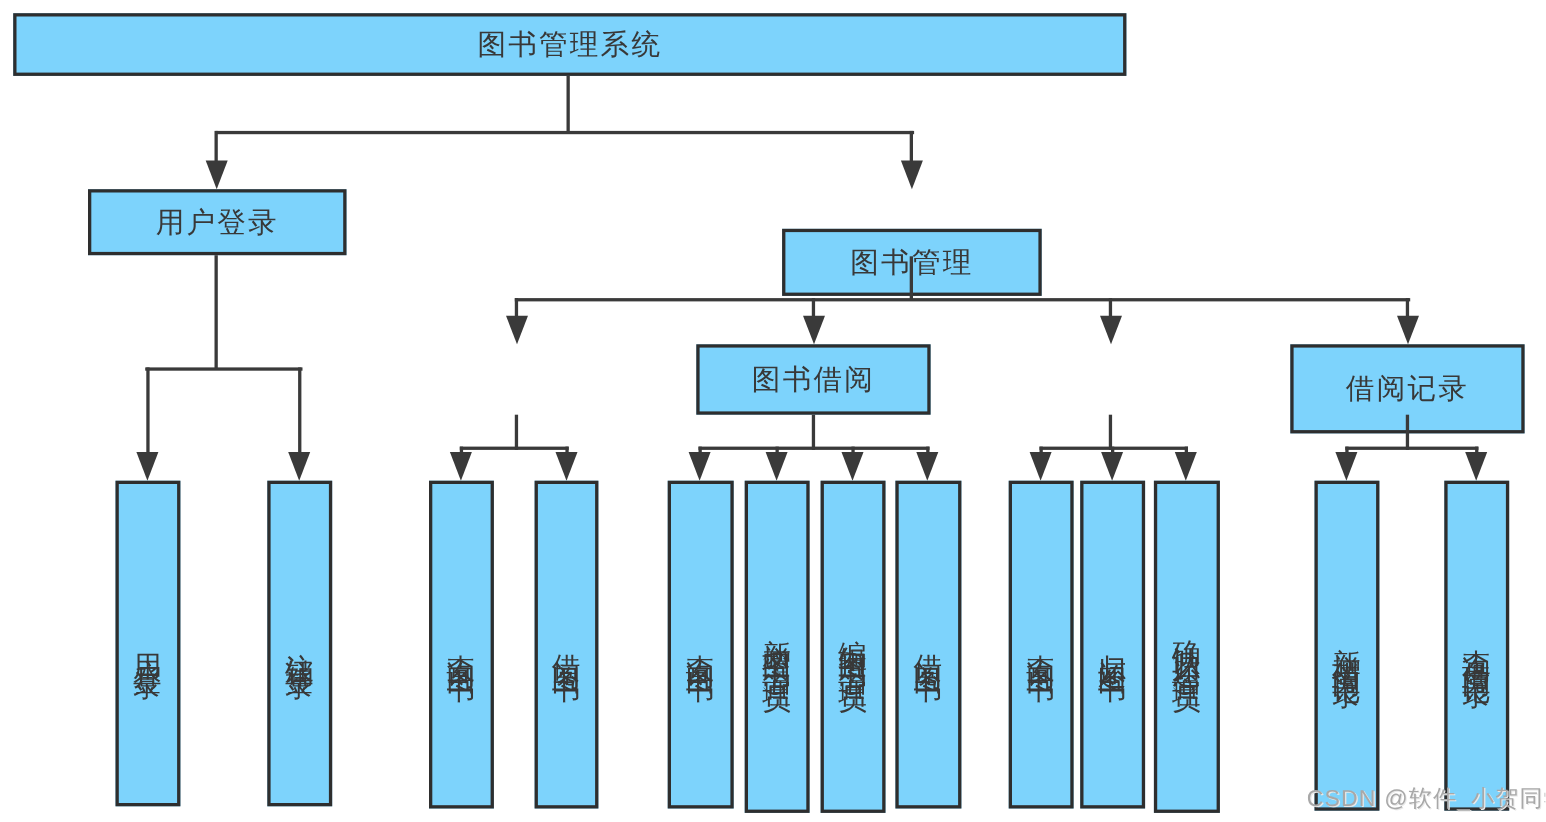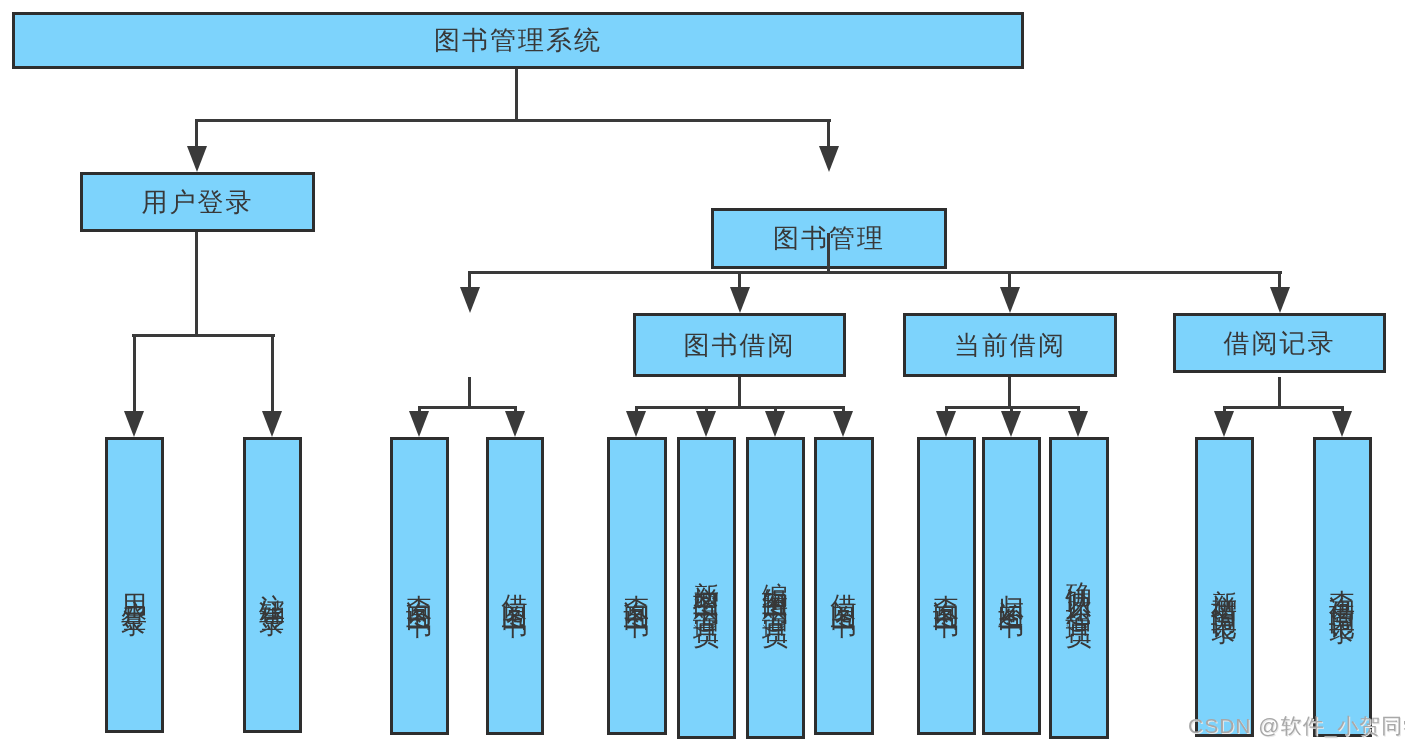--- a/index.html
+++ b/index.html
@@ -87,24 +87,21 @@
   <div class="line" style="left:738px; top:271px; width:3px; height:18px;"></div>
   <div class="arrow" style="left:730px; top:287px;"></div>
   <div class="line" style="left:1008px; top:271px; width:3px; height:18px;"></div>
   <div class="arrow" style="left:1000px; top:287px;"></div>
   <div class="line" style="left:1278px; top:271px; width:3px; height:18px;"></div>
   <div class="arrow" style="left:1270px; top:287px;"></div>
 
   <div class="box" style="left:633px; top:313px; width:213px; height:64px;">
     <span>图书借阅</span>
   </div>
-  <div class="box" style="left:903px; top:313px; width:214px; height:64px;">
-    <span>当前借阅</span>
-  </div>
-  <div class="box" style="left:1173px; top:313px; width:213px; height:60px;">
+  <div class="box" style="left:1173px; top:313px; width:213px; height:81px;">
     <span>借阅记录</span>
   </div>
 
   <div class="line" style="left:468px; top:377px; width:3px; height:32px;"></div>
   <div class="line" style="left:418px; top:406px; width:99px; height:3px;"></div>
   <div class="line" style="left:418px; top:406px; width:3px; height:8px;"></div>
   <div class="arrow" style="left:409px; top:411px;"></div>
   <div class="line" style="left:514px; top:406px; width:3px; height:8px;"></div>
   <div class="arrow" style="left:505px; top:411px;"></div>
 

